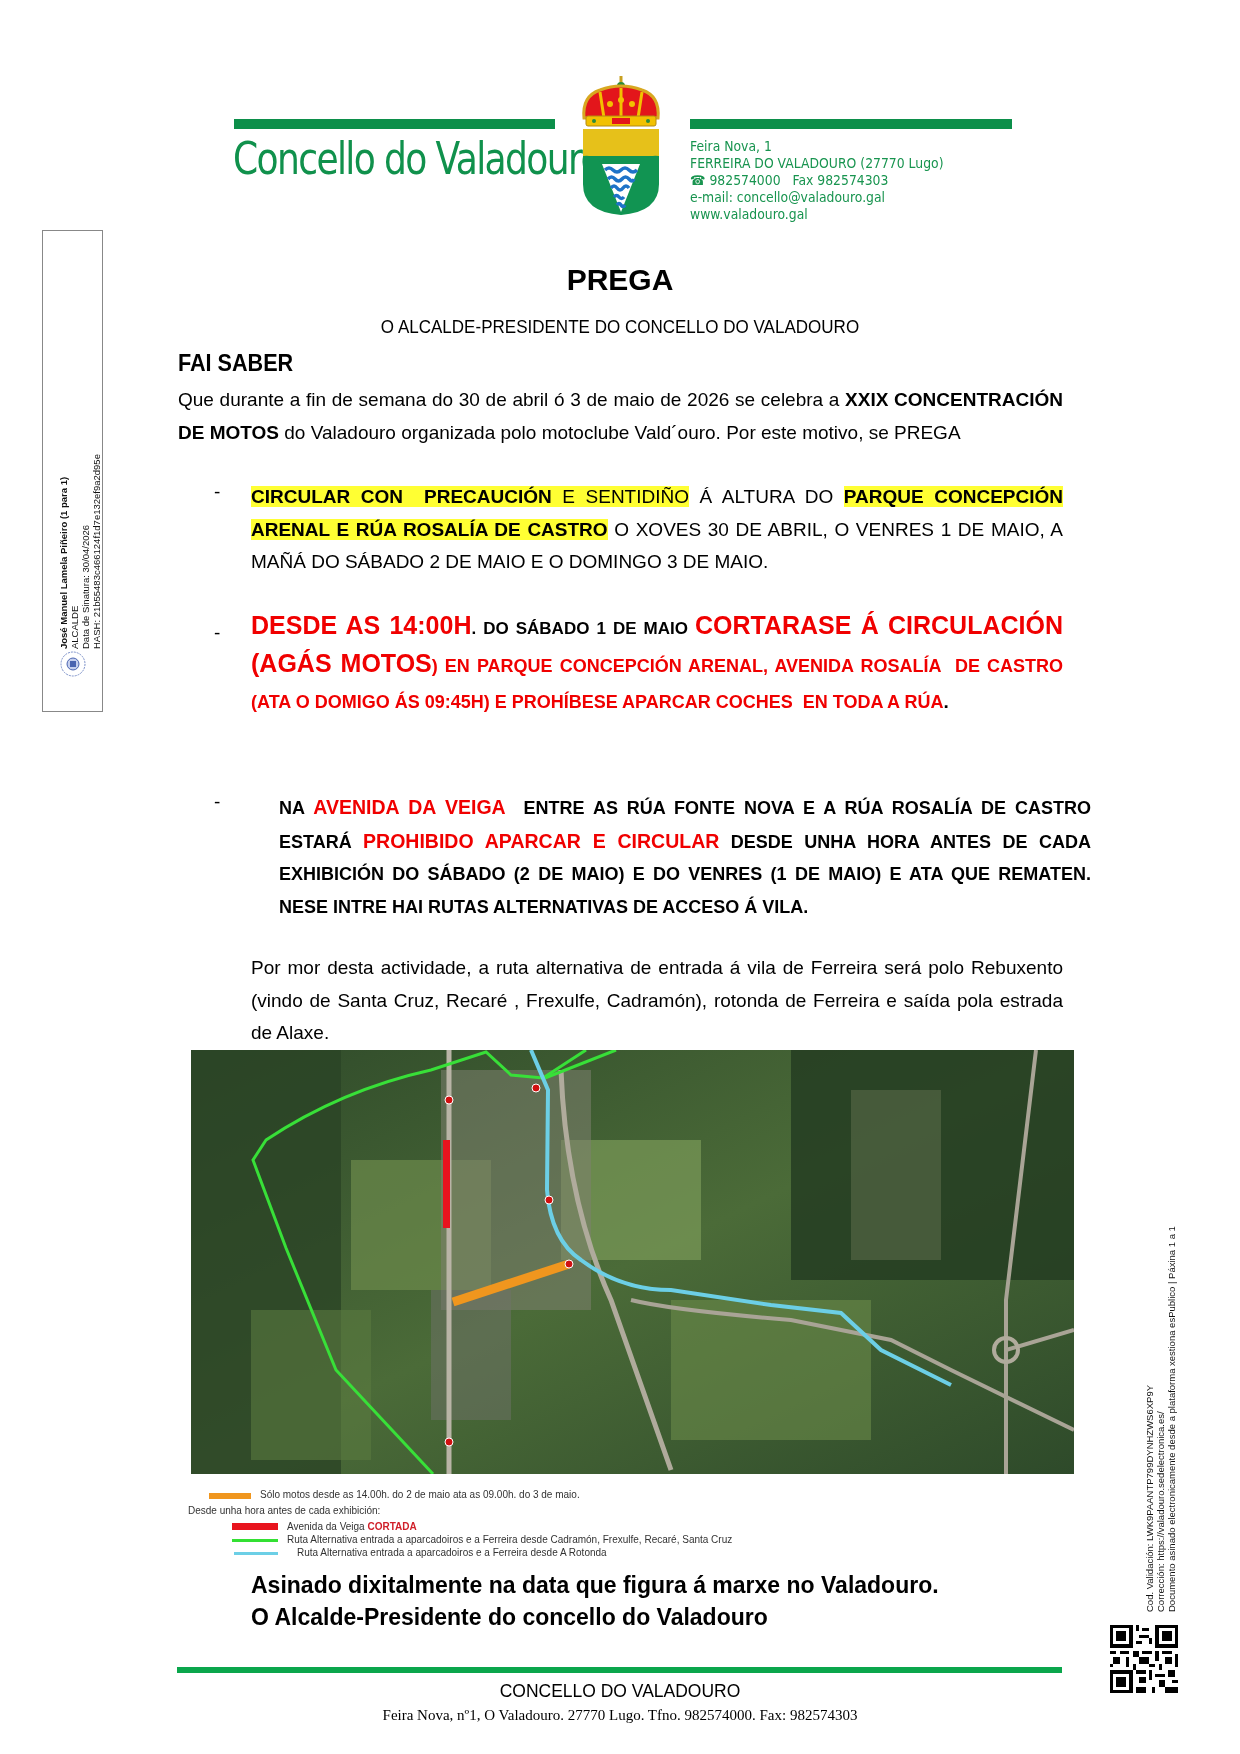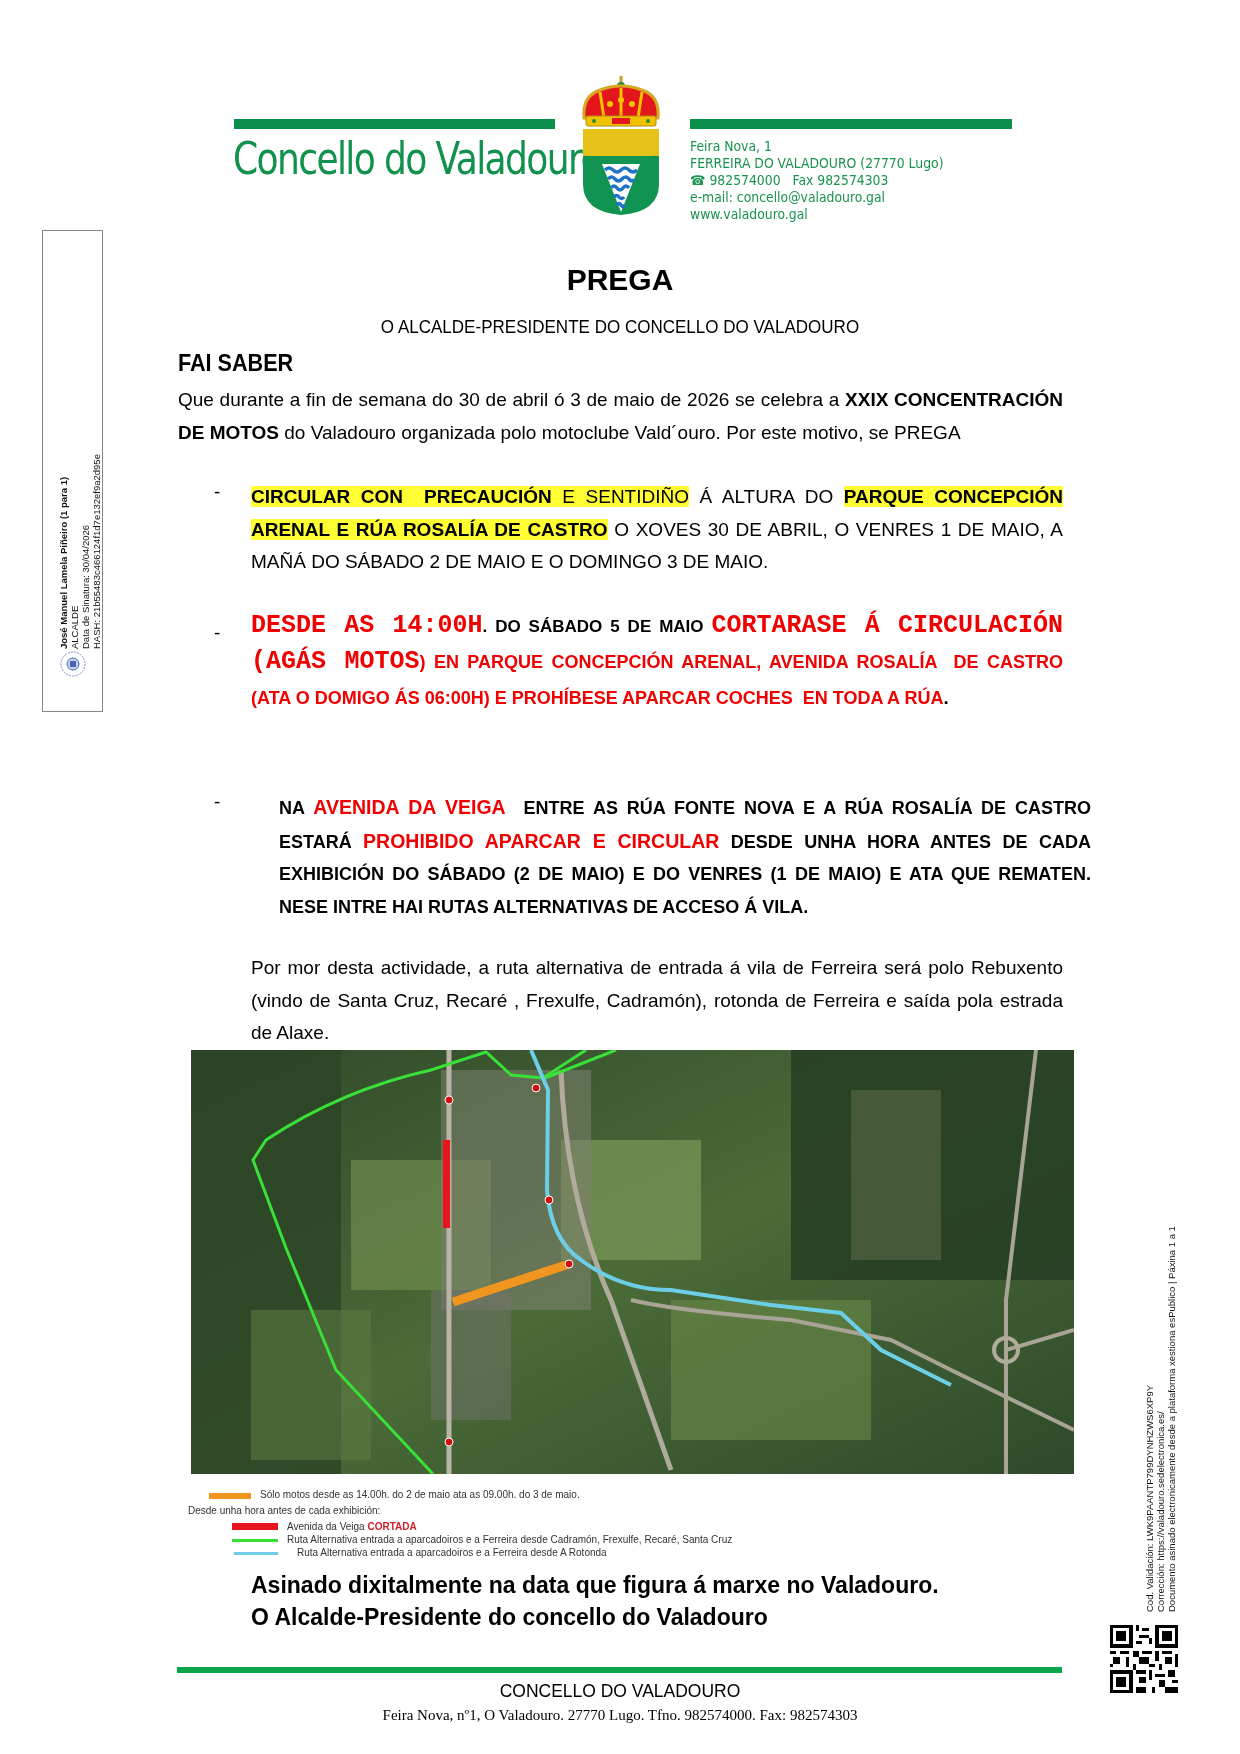--- a/index.html
+++ b/index.html
@@ -10,21 +10,21 @@
   .contact{position:absolute;left:690px;top:138px;font-family:"DejaVu Sans",sans-serif;font-size:13.5px;line-height:17px;color:#18944f;transform:scaleX(0.92);transform-origin:left top;white-space:nowrap;}
   .bando{position:absolute;left:0;width:1240px;top:263px;text-align:center;font-weight:bold;font-size:30px;}
   .alcalde{position:absolute;left:0;width:1240px;top:316px;text-align:center;font-size:18.5px;transform:scaleX(0.92);}
   .faisaber{position:absolute;left:178px;top:349px;font-weight:bold;font-size:24px;transform:scaleX(0.9);transform-origin:left top;}
   .body{position:absolute;left:178px;width:885px;font-size:19px;line-height:32.5px;text-align:justify;transform-origin:left top;}
   .b{font-weight:bold;}
   .hl{background:#ffff33;margin-top:29px;}
   .red{color:#f00000;}
   .dash{position:absolute;left:214px;font-size:19px;}
   .bul{position:absolute;left:251px;width:812px;font-size:19px;line-height:32.5px;text-align:justify;}
-  .big{font-size:25px;font-family:Liberation Mono, monospace;}
+  .big{font-size:25px;}
   .map{position:absolute;left:191px;top:1050px;width:883px;height:424px;overflow:hidden;background:#3c5a31;}
   .legend{position:absolute;font-family:"Liberation Sans",sans-serif;font-size:10px;color:#333;white-space:nowrap;}
   .sw{position:absolute;height:6px;}
   .sig{position:absolute;left:251px;font-size:23px;font-weight:bold;}
   .footbar{position:absolute;left:177px;top:1667px;width:885px;height:6px;background:#0aa64c;}
   .footer1{position:absolute;left:0;width:1240px;text-align:center;top:1680px;font-size:19px;transform:scaleX(0.92);}
   .footer2{position:absolute;left:0;width:1240px;text-align:center;top:1707px;font-family:"Liberation Serif",serif;font-size:15px;}
   .stamp{position:absolute;left:42px;top:230px;width:61px;height:482px;border:1px solid #888;box-sizing:border-box;}
   .vtext{position:absolute;transform:rotate(-90deg);transform-origin:left top;white-space:nowrap;font-size:9.5px;line-height:11px;color:#111;}
   .qr{position:absolute;left:1110px;top:1625px;width:68px;height:68px;}
@@ -95,21 +95,21 @@
   <span>Que durante a fin de semana do 30 de abril ó 3 de maio de 2026 se celebra a </span><span class="b">XXIX CONCENTRACIÓN DE MOTOS</span><span> do Valadouro organizada polo motoclube Vald´ouro. Por este motivo, se PREGA</span>
 </div>
 
 <div class="dash" style="top:481px;">-</div>
 <div class="bul" style="top:481px;">
   <span class="b hl" style="white-space:pre-wrap;">CIRCULAR CON  PRECAUCIÓN</span><span class="hl"> E SENTIDIÑO</span><span> Á ALTURA DO </span><span class="b hl">PARQUE CONCEPCIÓN ARENAL E RÚA ROSALÍA DE CASTRO</span><span> O XOVES 30 DE ABRIL, O VENRES 1 DE MAIO, A MAÑÁ DO SÁBADO 2 DE MAIO E O DOMINGO 3 DE MAIO.</span>
 </div>
 
 <div class="dash" style="top:622px;">-</div>
 <div class="bul b" style="top:608px;line-height:35px;">
-  <span class="red big">DESDE AS 14:00H</span><span style="font-size:17px;">. DO SÁBADO 5 DE MAIO </span><span class="red big">CORTARASE Á CIRCULACIÓN (AGÁS MOTOS</span><span class="red" style="font-size:18px;white-space:pre-wrap;">) EN PARQUE CONCEPCIÓN ARENAL, AVENIDA ROSALÍA  DE CASTRO (ATA O DOMIGO ÁS 06:00H) E PROHÍBESE APARCAR COCHES  EN TODA A RÚA</span><span>.</span>
+  <span class="red big">DESDE AS 14:00H</span><span style="font-size:17px;">. DO SÁBADO 1 DE MAIO </span><span class="red big">CORTARASE Á CIRCULACIÓN (AGÁS MOTOS</span><span class="red" style="font-size:18px;white-space:pre-wrap;">) EN PARQUE CONCEPCIÓN ARENAL, AVENIDA ROSALÍA  DE CASTRO (ATA O DOMIGO ÁS 09:45H) E PROHÍBESE APARCAR COCHES  EN TODA A RÚA</span><span>.</span>
 </div>
 
 <div class="dash" style="top:791px;">-</div>
 <div class="bul b" style="top:791px;font-size:18px;margin-left:28px;">
   <span>NA </span><span class="red" style="font-size:19.5px;">AVENIDA DA VEIGA</span><span style="white-space:pre-wrap;">  ENTRE AS RÚA FONTE NOVA E A RÚA ROSALÍA DE CASTRO ESTARÁ </span><span class="red" style="font-size:19.5px;">PROHIBIDO APARCAR E CIRCULAR</span><span> DESDE UNHA HORA ANTES DE CADA EXHIBICIÓN DO SÁBADO (2 DE MAIO) E DO VENRES (1 DE MAIO) E ATA QUE REMATEN. NESE INTRE HAI RUTAS ALTERNATIVAS DE ACCESO Á VILA.</span>
 </div>
 
 <div class="bul" style="top:952px;">Por mor desta actividade, a ruta alternativa de entrada á vila de Ferreira será polo Rebuxento (vindo de Santa Cruz, Recaré , Frexulfe, Cadramón), rotonda de Ferreira e saída pola estrada de Alaxe.</div>
 
 <div class="map">

